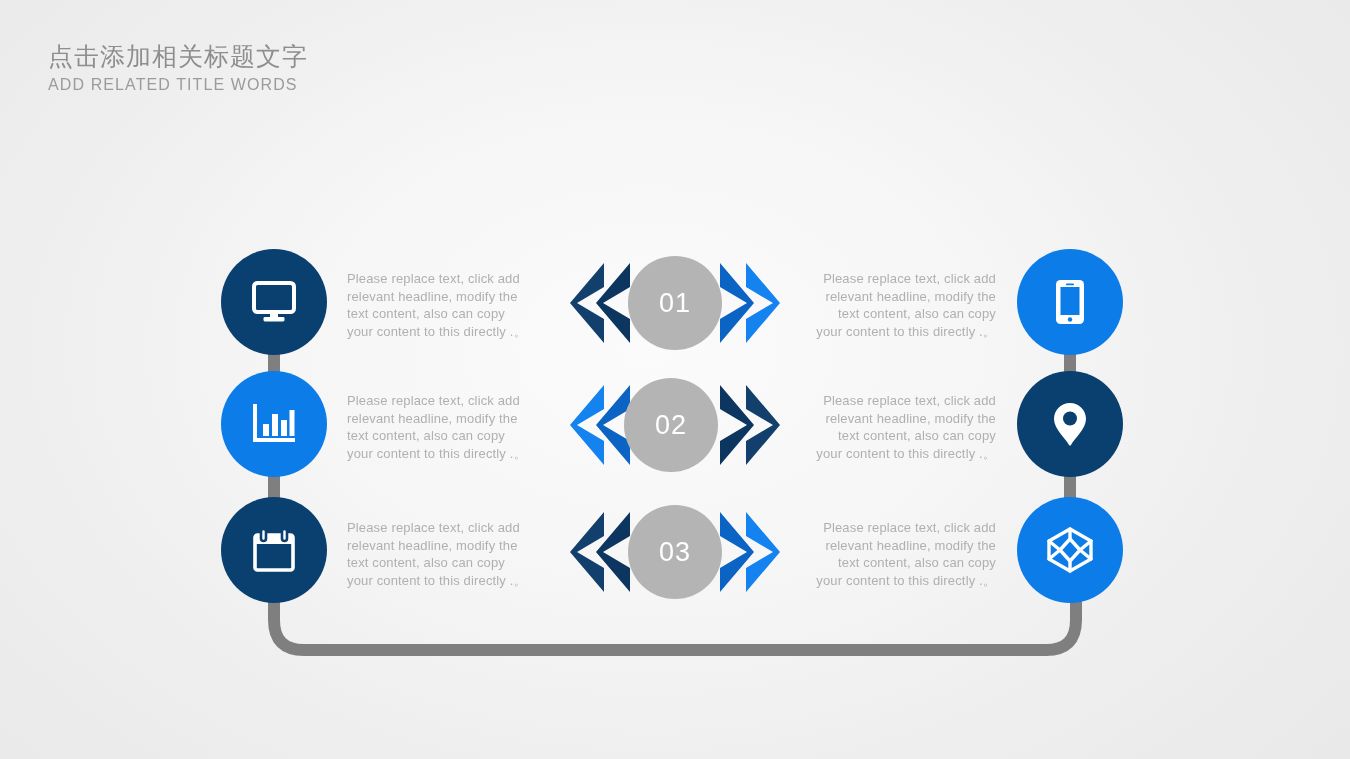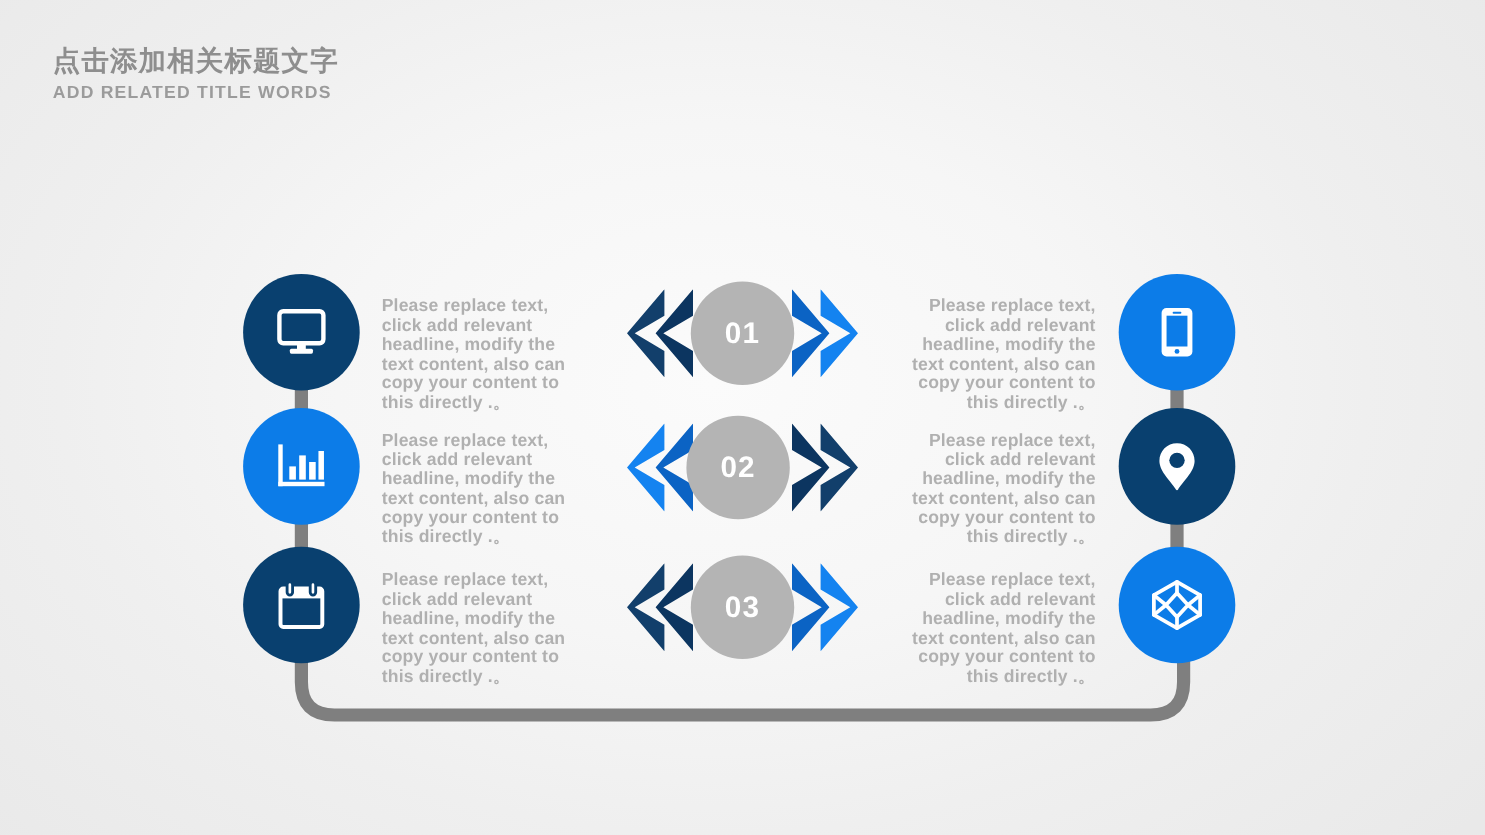--- a/index.html
+++ b/index.html
@@ -14,21 +14,20 @@
     background: #ededed;
   }
 
   #slide {
     position: relative;
     width: 1350px;
     height: 759px;
     background:
       radial-gradient(ellipse 900px 620px at 48% 46%, #fbfbfb 0%, #f6f6f6 38%, #efefef 66%, #e9e9e9 100%);
     overflow: hidden;
-    font-weight: bold;
   }
 
   
   #title-block {
     position: absolute;
     left: 48px;
     top: 40px;
   }
   #title-main {
     font-size: 25px;
@@ -91,21 +90,21 @@
     position: absolute;
     width: 60px;
     height: 80px;
   }
   .chev-group svg { display: block; }
 
   
   .desc {
     position: absolute;
     width: 186px;
-    font-size: 16px;
+    font-size: 13px;
     line-height: 17.5px;
     color: #b0b0b0;
     letter-spacing: 0.15px;
   }
   .desc-left  { text-align: left;  left: 347px; }
   .desc-right { text-align: right; left: 810px; }
 </style>
 </head>
 <body>
 

